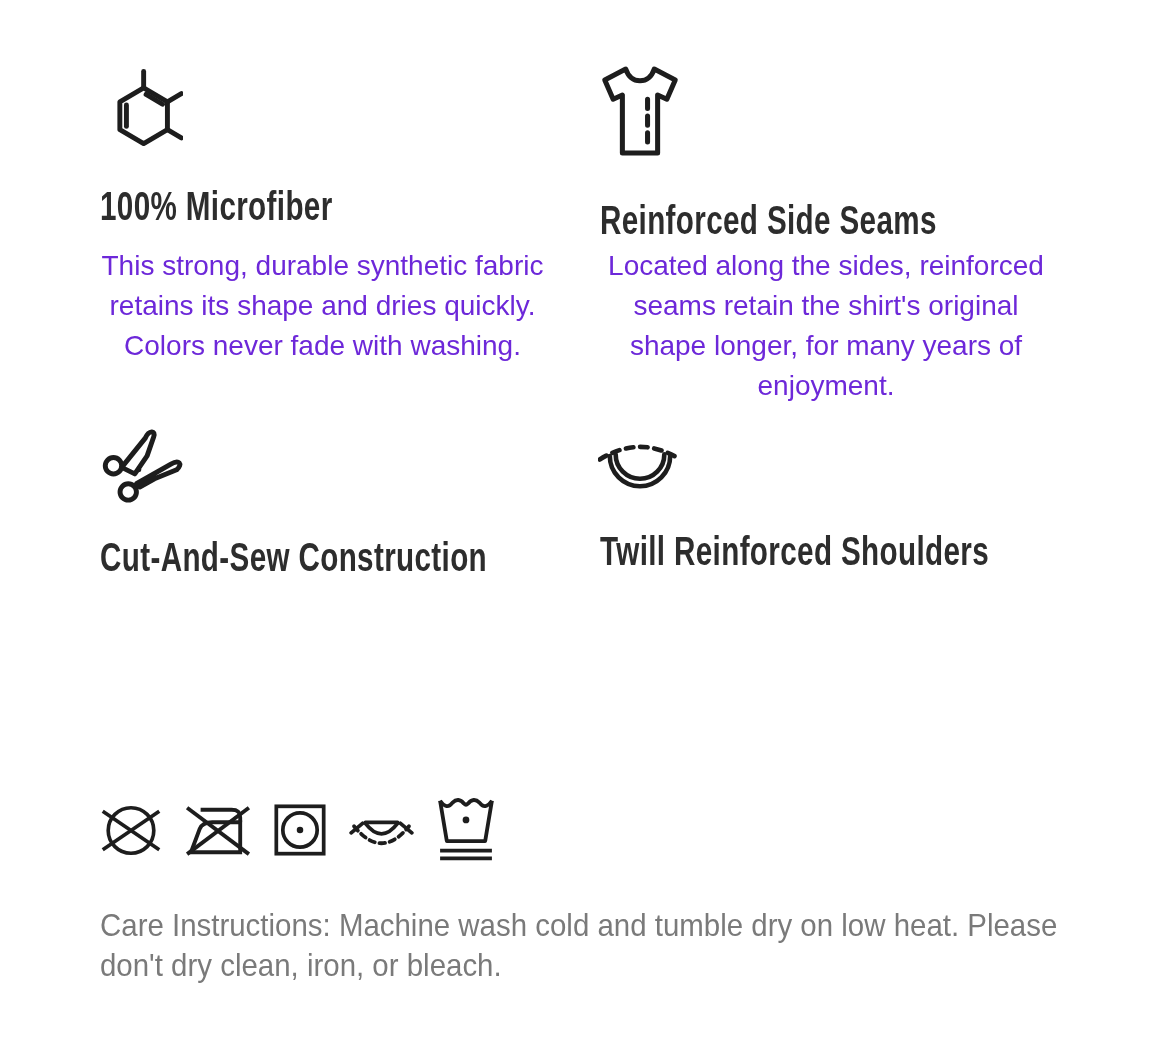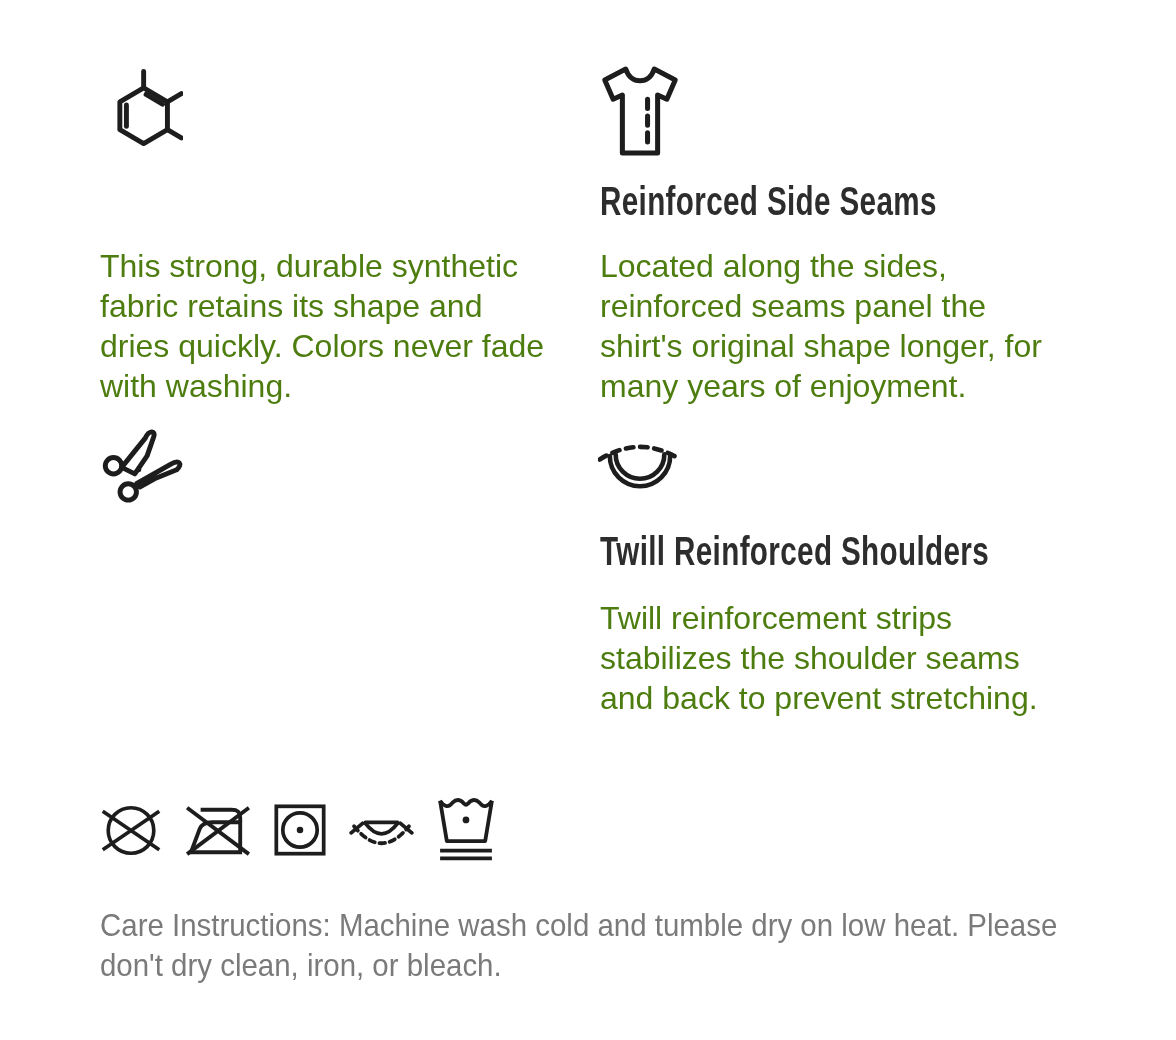--- a/index.html
+++ b/index.html
@@ -21,23 +21,24 @@
     white-space:nowrap;
   }
   .feature-title .tt{
     display:inline-block;
     transform:scaleX(0.74);
     transform-origin:0 50%;
     letter-spacing:0.5px;
   }
   .feature-desc{
     position:absolute;
-    font-size:32px;
+    font-size:28px;
     line-height:40px;
-    color:#4d7c0f;
+    color:#6d28d9;
+    text-align:center;
   }
   .care-icons{
     position:absolute;
     left:100px;top:792px;
     height:76px;
     display:flex;
     align-items:center;
     gap:23px;
   }
   .care-icons svg{display:block;}
@@ -60,54 +61,59 @@
   <div class="icon-box" style="left:101px;top:66px;">
     <svg width="82" height="88" viewBox="0 0 100 106" fill="none" stroke="#1d1d1d" stroke-width="6" stroke-linecap="round" stroke-linejoin="round">
       <polygon points="52,26 81,43 81,77 52,94 23,77 23,43"></polygon>
       <path d="M 52 26 L 52 6"></path>
       <path d="M 81 43 L 98 33"></path>
       <path d="M 81 77 L 98 87"></path>
       <path d="M 31 47 L 31 73"></path>
       <path d="M 55 34 L 75 46"></path>
     </svg>
   </div>
+  <div class="feature-title" style="left:100px;top:186px;">
+    <span class="tt">100% Microfiber</span>
+  </div>
   <div class="feature-desc" style="left:100px;top:246px;width:445px;">This strong, durable synthetic fabric retains its shape and dries quickly. Colors never fade with washing.</div>
 
   <div class="icon-box" style="left:598px;top:64px;">
     <svg width="84" height="94" viewBox="0 0 100 112" fill="none" stroke="#1d1d1d" stroke-width="6" stroke-linecap="round" stroke-linejoin="round">
       <path d="M 33 6 L 8 19 L 18 42 L 29 37 L 29 106 L 71 106 L 71 37 L 82 42 L 92 19 L 67 6 C 64 15 58 20 50 20 C 42 20 36 15 33 6 Z"></path>
       <path d="M 59 42 L 59 102" stroke-dasharray="11 9"></path>
     </svg>
   </div>
-  <div class="feature-title" style="left:600px;top:181px;">
+  <div class="feature-title" style="left:600px;top:200px;">
     <span class="tt">Reinforced Side Seams</span>
   </div>
-  <div class="feature-desc" style="left:600px;top:246px;width:452px;">Located along the sides, reinforced seams panel the shirt's original shape longer, for many years of enjoyment.</div>
+  <div class="feature-desc" style="left:600px;top:246px;width:452px;">Located along the sides, reinforced seams retain the shirt's original shape longer, for many years of enjoyment.</div>
 
   <div class="icon-box" style="left:102px;top:428px;">
     <svg width="82" height="82" viewBox="0 0 100 100" fill="none" stroke="#1d1d1d" stroke-width="6" stroke-linecap="round" stroke-linejoin="round">
       <circle cx="14" cy="46" r="10"></circle>
       <circle cx="32" cy="78" r="10"></circle>
       <path d="M 24 48 L 53 12 C 57 3 66 2 63 11 L 55 34 L 40 56 Z"></path>
       <path d="M 42 68 L 84 44 C 94 38 99 44 91 51 L 64 62 L 46 72 Z"></path>
       <circle cx="45" cy="51" r="3" fill="#1d1d1d" stroke="none"></circle>
     </svg>
+  </div>
+  <div class="feature-title" style="left:100px;top:537px;">
+    <span class="tt">Cut-And-Sew Construction</span>
   </div>
 
   <div class="icon-box" style="left:598px;top:441px;">
     <svg width="84" height="52" viewBox="0 0 100 62" fill="none" stroke="#1d1d1d" stroke-width="5.5" stroke-linecap="round">
       <path d="M 2 22 Q 50 -8 98 22" stroke-dasharray="9 8"></path>
       <path d="M 14 18 A 36 36 0 0 0 86 18"></path>
       <path d="M 21 16 A 29 29 0 0 0 79 16"></path>
     </svg>
   </div>
   <div class="feature-title" style="left:600px;top:531px;">
     <span class="tt">Twill Reinforced Shoulders</span>
   </div>
-  <div class="feature-desc" style="left:600px;top:598px;width:440px;">Twill reinforcement strips stabilizes the shoulder seams and back to prevent stretching.</div>
 
   <div class="care-icons">
     <svg width="62" height="55" viewBox="0 0 68 60" fill="none" stroke="#1d1d1d" stroke-width="4">
       <circle cx="34" cy="30" r="25"></circle>
       <path d="M 3 9 L 65 51"></path>
       <path d="M 65 9 L 3 51"></path>
     </svg>
     <svg width="66" height="56" viewBox="0 0 68 58" fill="none" stroke="#1d1d1d" stroke-width="4">
       <path d="M 16 8 L 48 8 C 55 8 57 11 57 16 L 57 21"></path>
       <path d="M 6 52 L 15 28 C 17 23 22 21 28 21 L 57 21 L 57 52 Z"></path>

